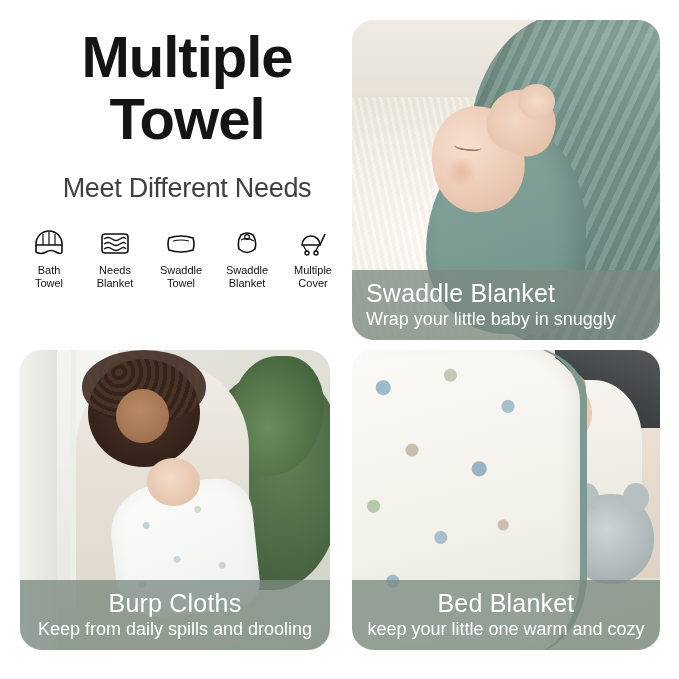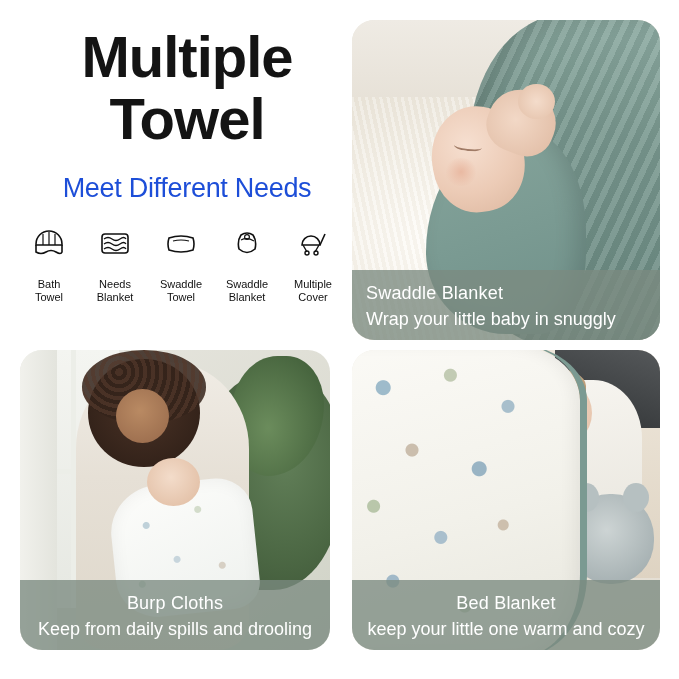--- a/index.html
+++ b/index.html
@@ -14,55 +14,55 @@
 
   
   .headline{
     position:absolute;left:22px;top:26px;width:330px;text-align:center;
   }
   .headline .h1{
     font-size:58px;line-height:62px;font-weight:bold;letter-spacing:-1px;
     color:#141414;margin:0;
   }
   .headline .h2{
-    font-size:27px;line-height:32px;font-weight:normal;color:#1d4ed8;
+    font-size:27px;line-height:32px;font-weight:normal;color:#404040;
     margin:22px 0 0 0;letter-spacing:-0.3px;
   }
 
   
   .icons{
     position:absolute;left:16px;top:226px;width:330px;
     display:flex;align-items:flex-start;
   }
   .icon-cell{
     width:66px;display:flex;flex-direction:column;align-items:center;
   }
   .icon-glyph{height:34px;display:flex;align-items:center;justify-content:center;}
   .icon-label{
-    margin-top:18px;font-size:11px;line-height:13px;text-align:center;color:#111;
+    margin-top:4px;font-size:11px;line-height:13px;text-align:center;color:#111;
     font-family:"Liberation Sans", sans-serif;
   }
 
   
   .card{
     position:absolute;border-radius:22px;overflow:hidden;
   }
   .card-tr{left:352px;top:20px;width:308px;height:320px;}
   .card-bl{left:20px;top:350px;width:310px;height:300px;}
   .card-br{left:352px;top:350px;width:308px;height:300px;}
 
   .caption{
     position:absolute;left:0;right:0;bottom:0;
     background:rgba(123,139,128,0.78);
     color:#ffffff;
     padding:8px 14px 12px 14px;
     box-sizing:border-box;
   }
   .caption .title{
-    font-size:18px;line-height:30px;font-weight:normal;letter-spacing:0.2px;
+    font-size:25px;line-height:30px;font-weight:normal;letter-spacing:0.2px;
   }
   .caption .sub{
     font-size:18px;line-height:18px;margin-top:2px;
   }
   .caption.center{text-align:center;}
 
   
   .photo{position:absolute;inset:0;}
 
   

